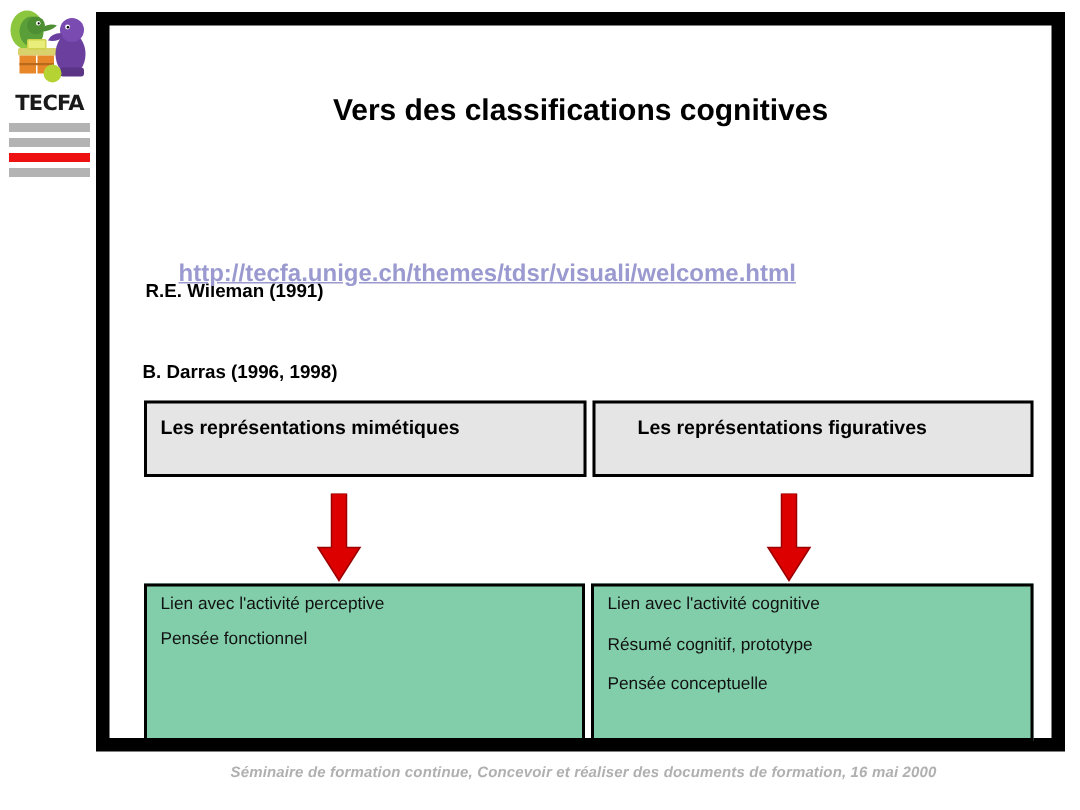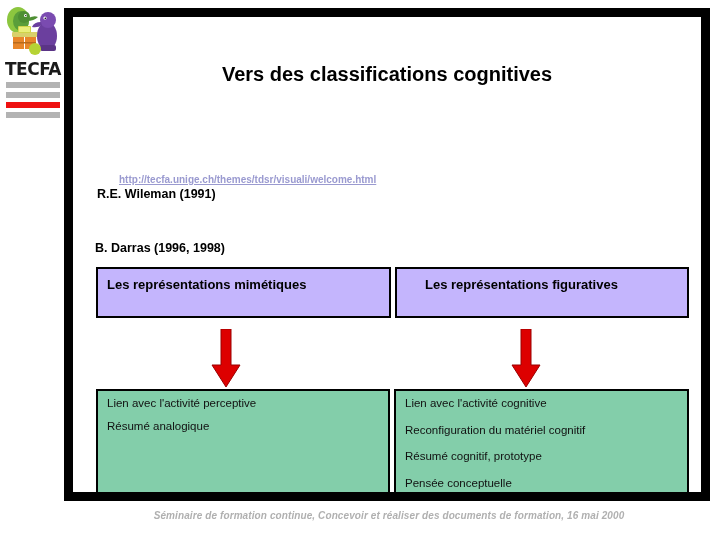--- a/index.html
+++ b/index.html
@@ -14,21 +14,21 @@
   
   #logo-block{
     position:absolute;left:4px;top:2px;width:58px;height:128px;
   }
   #logo-illustration{
     position:absolute;left:0;top:0;width:58px;height:58px;
   }
   #logo-wordmark{
     position:absolute;left:0;top:58px;width:58px;height:18px;
     font-family:"DejaVu Sans", sans-serif;
-    font-weight:bold;font-size:17px;letter-spacing:-0.5px;
+    font-weight:bold;font-size:14px;letter-spacing:-0.5px;
     color:#1a1a1a;text-align:center;line-height:18px;
   }
   .logo-stripe{position:absolute;left:2px;width:54px;height:6px;background:#b3b3b3;}
   #logo-stripe-1{top:80px;}
   #logo-stripe-2{top:90px;}
   #logo-stripe-3{top:100px;background:#ee1111;}
   #logo-stripe-4{top:110px;}
 
   
   #slide-frame{
@@ -46,32 +46,32 @@
     font-size:20px;font-weight:bold;color:#000000;
     font-family:"Liberation Sans", sans-serif;
   }
 
   #ref-wileman{
     position:absolute;left:24px;top:126px;
     font-size:12.5px;font-weight:bold;color:#000000;margin-top:44px;
   }
   #ref-wileman-url{
     position:absolute;left:46px;top:157px;
-    font-size:10px;font-weight:bold;color:#9a9ad0;
+    font-size:16px;font-weight:bold;color:#9a9ad0;
     text-decoration:underline;
   }
   #ref-darras{
     position:absolute;left:22px;top:224px;
     font-size:12.5px;font-weight:bold;color:#000000;
   }
 
   
   .blue-box{
     position:absolute;top:250px;height:51px;
-    background:#c4b5fd;
+    background:#e5e5e5;
     border:2px solid #000000;
     box-sizing:border-box;
     font-size:13px;font-weight:bold;color:#000000;
     padding:8px 0 0 9px;
   }
   #blue-box-left{left:23px;width:295px;}
   #blue-box-right{left:322px;width:294px;padding-left:28px;}
 
   
   .arrow{position:absolute;top:312px;width:34px;height:60px;}
@@ -152,26 +152,25 @@
 
     <svg class="arrow" style="left:136px;" viewBox="0 0 34 60">
       <polygon points="12,0 22,0 22,36 31,36 17,58 3,36 12,36" fill="#dd0000" stroke="#9a0000" stroke-width="1"></polygon>
     </svg>
     <svg class="arrow" style="left:436px;" viewBox="0 0 34 60">
       <polygon points="12,0 22,0 22,36 31,36 17,58 3,36 12,36" fill="#dd0000" stroke="#9a0000" stroke-width="1"></polygon>
     </svg>
 
     <div class="green-box" id="green-box-left">
       <p class="green-line">Lien avec l'activité perceptive</p>
-      <p class="green-line">Résumé analogique</p>
+      <p class="green-line">Pensée fonctionnel</p>
     </div>
 
     <div class="green-box" id="green-box-right">
       <p class="green-line">Lien avec l'activité cognitive</p>
-      <p class="green-line">Reconfiguration du matériel cognitif</p>
       <p class="green-line">Résumé cognitif, prototype</p>
       <p class="green-line">Pensée conceptuelle</p>
     </div>
 
   </div>
 </div>
 
 <div id="footer-note">Séminaire de formation continue, Concevoir et réaliser des documents de formation, 16 mai 2000</div>
 
 </body></html>

